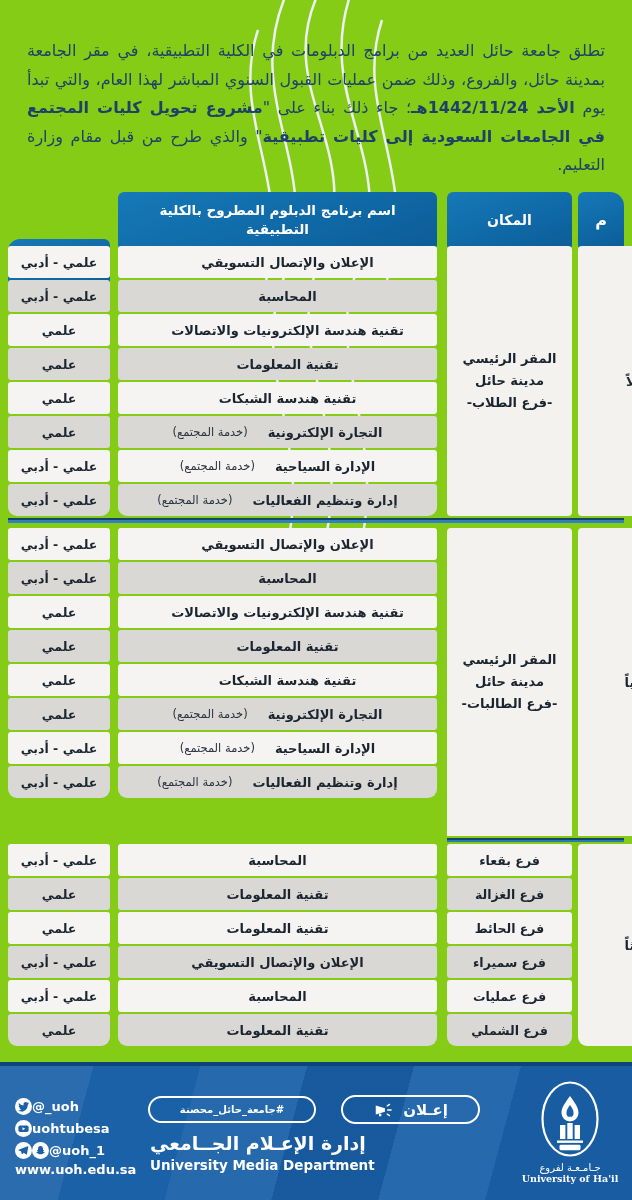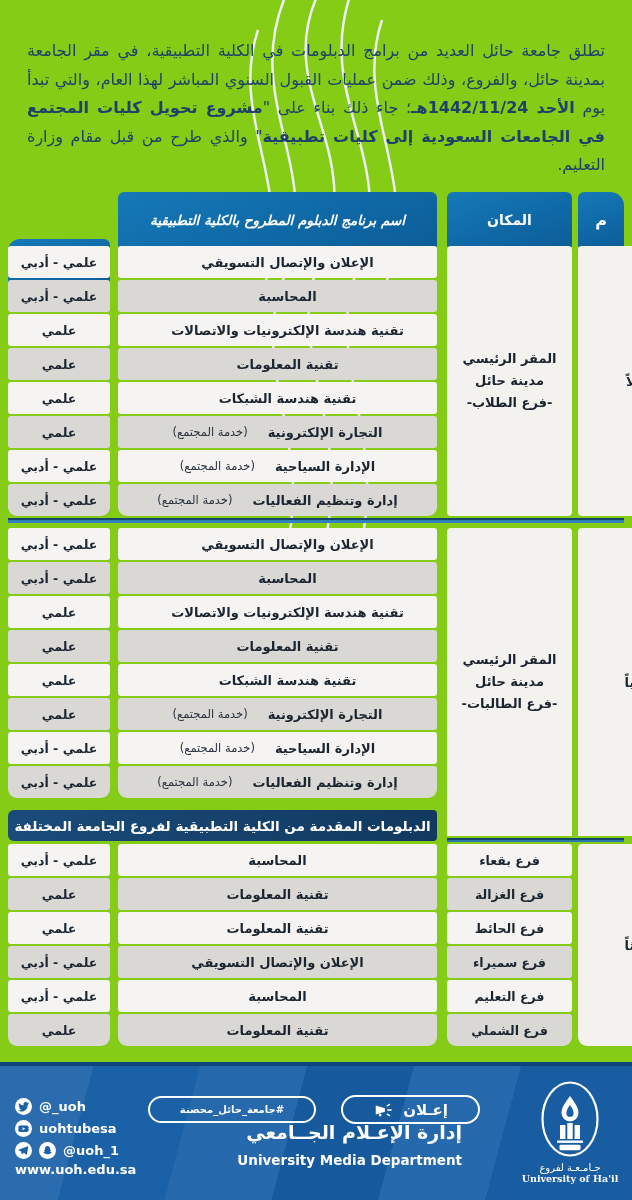--- a/index.html
+++ b/index.html
@@ -13,21 +13,21 @@
          text-align:justify;text-align-last:right;}
   .intro .b{font-weight:bold;}
 
   
   .hcell{position:absolute;top:192px;height:56px;box-sizing:border-box;z-index:1;
          background:linear-gradient(160deg,#1679b8 0%,#0f68a5 60%,#0c5d97 100%);
          color:#fff;font-weight:bold;display:flex;align-items:center;justify-content:center;
          text-align:center;border-radius:6px 6px 3px 3px;}
   .hc-num{left:578px;width:46px;font-size:16px;border-radius:6px 14px 3px 3px;}
   .hc-loc{left:447px;width:125px;font-size:14px;}
-  .hc-prog{left:118px;width:319px;font-size:13.5px;line-height:19px;padding:16px 14px;font-style:italic;}
+  .hc-prog{left:118px;width:319px;font-size:13.5px;line-height:19px;padding:16px 14px;}
   .hc-major{left:8px;width:102px;font-size:14px;border-radius:12px 6px 3px 3px;margin-top:47px;}
 
   .sec{position:absolute;left:8px;width:616px;z-index:1;}
   #sec1{top:246px;height:270px;}
   #sec2{top:528px;height:308px;}
   #sec3{top:844px;height:202px;}
   .trow{position:absolute;left:0;width:616px;height:32px;}
   .cell{position:absolute;top:0;height:32px;display:flex;align-items:center;justify-content:center;
         border-radius:3px;font-weight:bold;color:#1b2530;white-space:nowrap;}
   .c-major{left:0;width:102px;font-size:12.5px;}
@@ -54,31 +54,31 @@
 
   
   .footer{position:absolute;left:0;top:1062px;width:632px;height:138px;z-index:2;direction:ltr;
           box-sizing:border-box;border-top:4px solid #0e447d;
           background:
            linear-gradient(105deg, rgba(255,255,255,0.07) 0 14%, rgba(255,255,255,0) 14% 30%,
              rgba(255,255,255,0.05) 30% 46%, rgba(5,35,80,0.12) 46% 62%,
              rgba(255,255,255,0.05) 62% 78%, rgba(5,35,80,0.08) 78% 100%),
            #1a61a8;}
   .social{position:absolute;left:15px;top:29px;color:#fff;font-size:13px;font-weight:bold;}
-  .srow{display:flex;align-items:center;gap:7px;height:22px;}
+  .srow{display:flex;align-items:center;height:22px;}
   .sico{width:17px;height:17px;border-radius:50%;background:#fff;display:flex;align-items:center;
         justify-content:center;flex:0 0 auto;}
   .website{margin-top:1px;font-size:13px;}
   .pill{position:absolute;box-sizing:border-box;border:2px solid #fff;color:#fff;font-weight:bold;
         display:flex;align-items:center;justify-content:center;direction:rtl;}
   .hash-pill{left:148px;top:30px;width:168px;height:27px;border-radius:14px;font-size:10px;}
   .annc-pill{left:341px;top:29px;width:139px;height:29px;border-radius:15px;font-size:15px;gap:8px;}
-  .dept{position:absolute;left:150px;top:55px;width:312px;text-align:right;color:#fff;}
+  .dept{position:absolute;left:150px;top:66px;width:312px;text-align:left;color:#fff;}
   .dept-ar{font-size:19px;font-weight:bold;direction:rtl;}
-  .dept-en{font-size:13.5px;font-weight:bold;margin-top:9px;}
+  .dept-en{font-size:13.5px;font-weight:bold;margin-top:3px;}
   .uoh{position:absolute;left:520px;top:15px;width:100px;text-align:center;color:#fff;}
   .logo-ar{font-size:10px;margin-top:1px;direction:rtl;}
   .logo-en{font-family:"DejaVu Serif",serif;font-size:9.5px;font-weight:bold;}
 </style>
 </head>
 <body>
 
 <div class="page">
 
   <svg class="wm" width="300" height="560" viewBox="0 0 300 560">
@@ -223,21 +223,20 @@
         </div>
     </div>
     <div class="block blk-loc" style="top:0;height:308px;border-radius:4px 4px 0 0">
       <div>المقر الرئيسي</div>
       <div>مدينة حائل</div>
       <div>-فرع الطالبات-</div>
     </div>
     <div class="block blk-num" style="top:0;height:308px;border-radius:4px 4px 0 0">ثانياً</div>
   </div>
 
-  <div class="navybar">الدبلومات المقدمة من الكلية التطبيقية لفروع الجامعة المختلفة</div>
   <div class="rightline"></div>
 
   <div class="sec" id="sec3">
     <div class="trow" style="top:0px">
       <div class="cell c-major light">علمي - أدبي</div>
       <div class="cell c-prog light">المحاسبة</div>
       <div class="cell c-loc light">فرع بقعاء</div>
     </div>
     <div class="trow" style="top:34px">
       <div class="cell c-major gray">علمي</div>
@@ -250,21 +249,21 @@
       <div class="cell c-loc light">فرع الحائط</div>
     </div>
     <div class="trow" style="top:102px">
       <div class="cell c-major gray">علمي - أدبي</div>
       <div class="cell c-prog gray">الإعلان والإتصال التسويقي</div>
       <div class="cell c-loc gray">فرع سميراء</div>
     </div>
     <div class="trow" style="top:136px">
       <div class="cell c-major light">علمي - أدبي</div>
       <div class="cell c-prog light">المحاسبة</div>
-      <div class="cell c-loc light">فرع التعليم</div>
+      <div class="cell c-loc light">فرع عمليات</div>
     </div>
     <div class="trow" style="top:170px">
       <div class="cell c-major gray bend">علمي</div>
       <div class="cell c-prog gray bend">تقنية المعلومات</div>
       <div class="cell c-loc gray bend">فرع الشملي</div>
     </div>
     <div class="block blk-num" style="top:0;height:202px;border-radius:4px 4px 9px 9px">ثالثاً</div>
   </div>
 
   <div class="footer">

